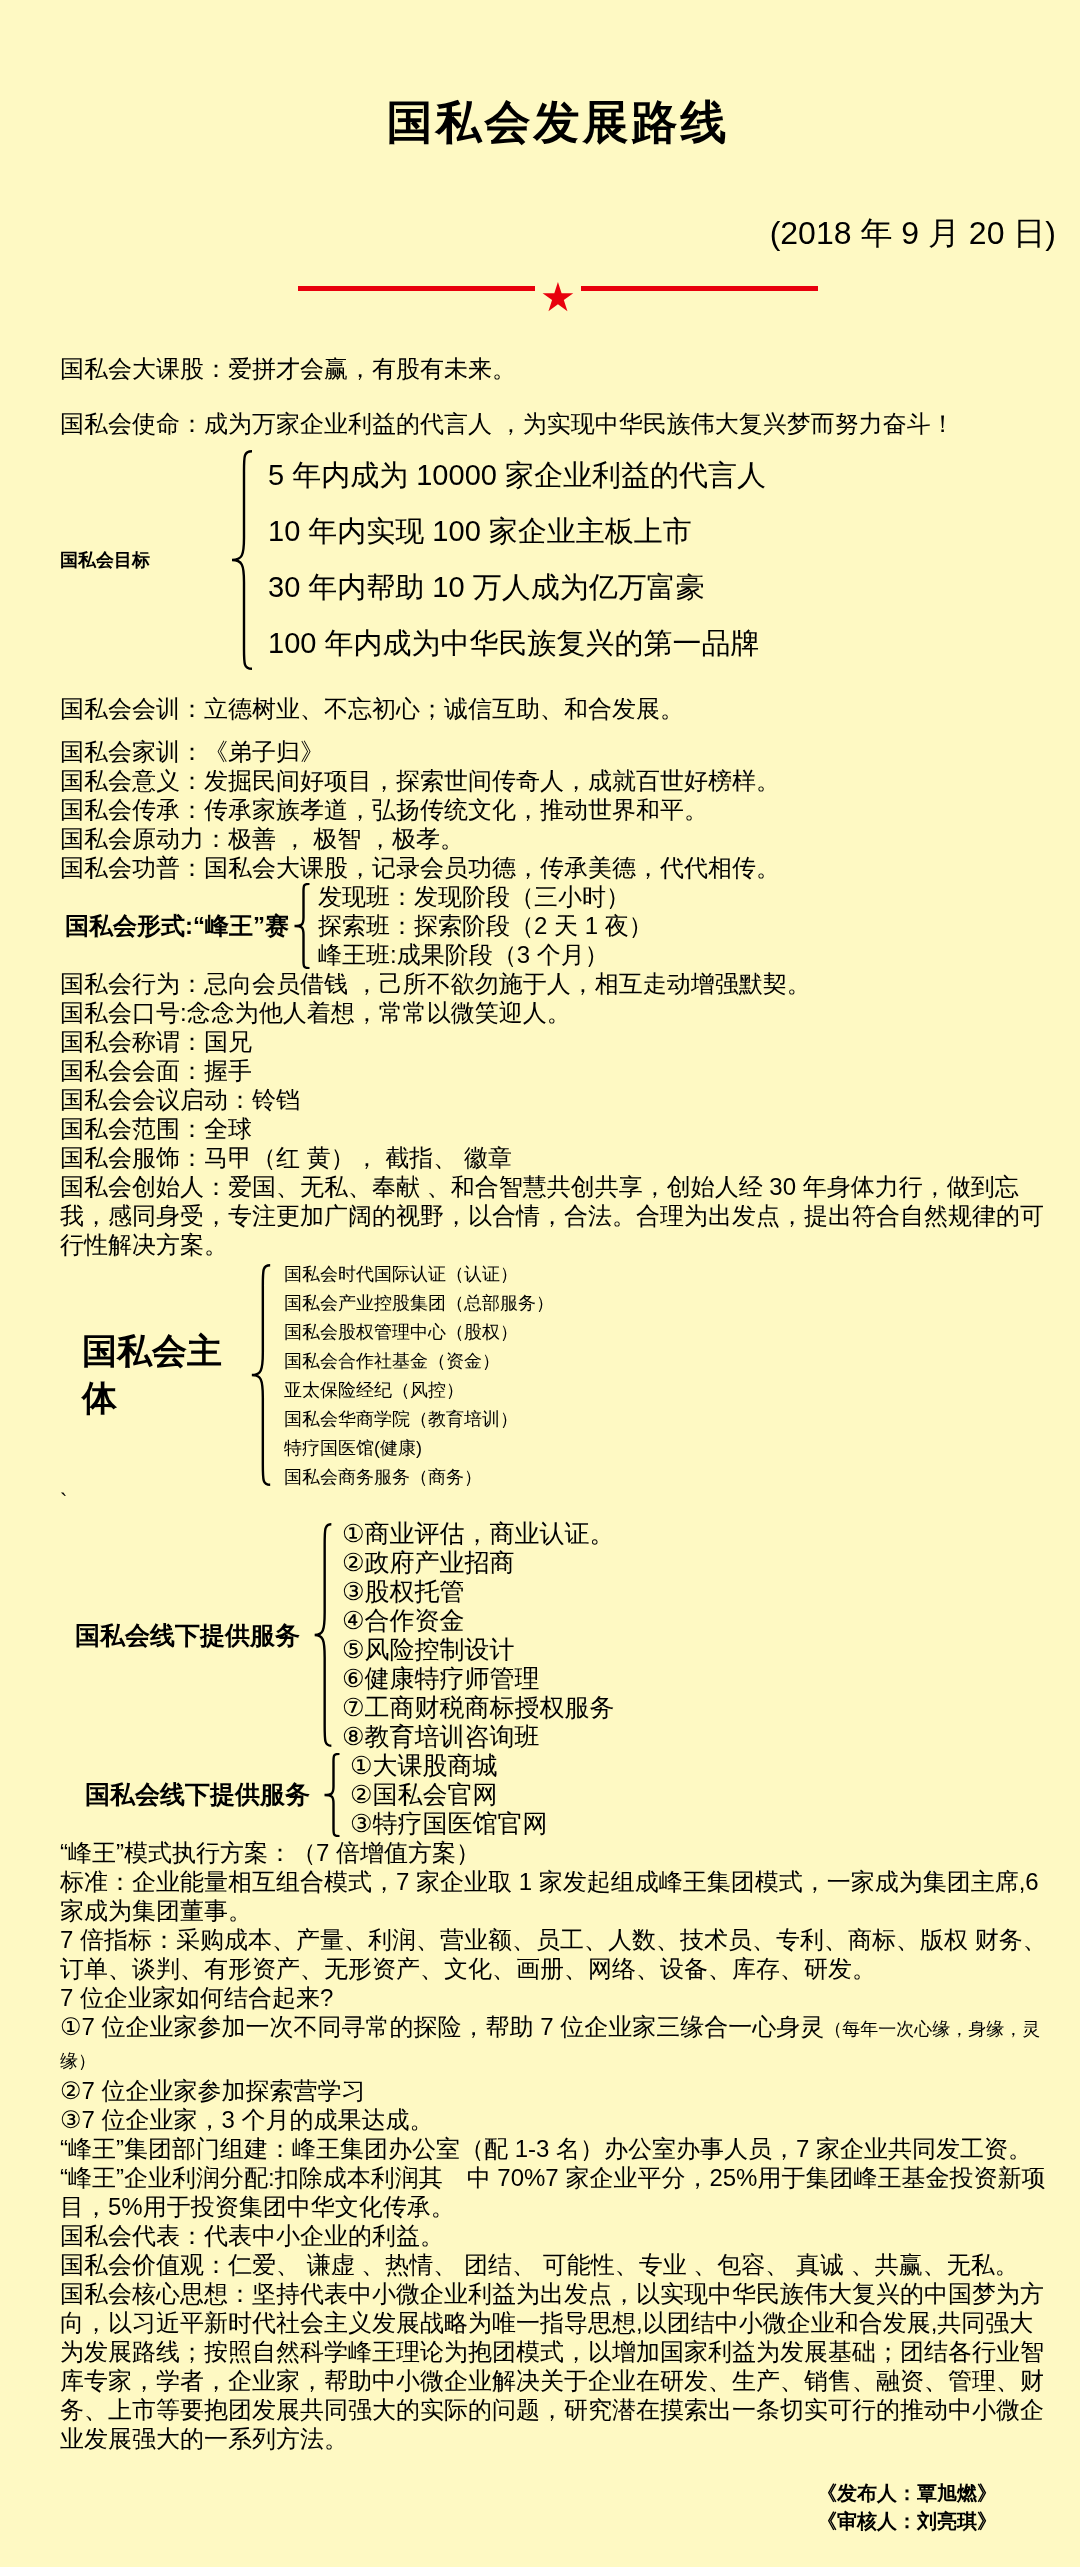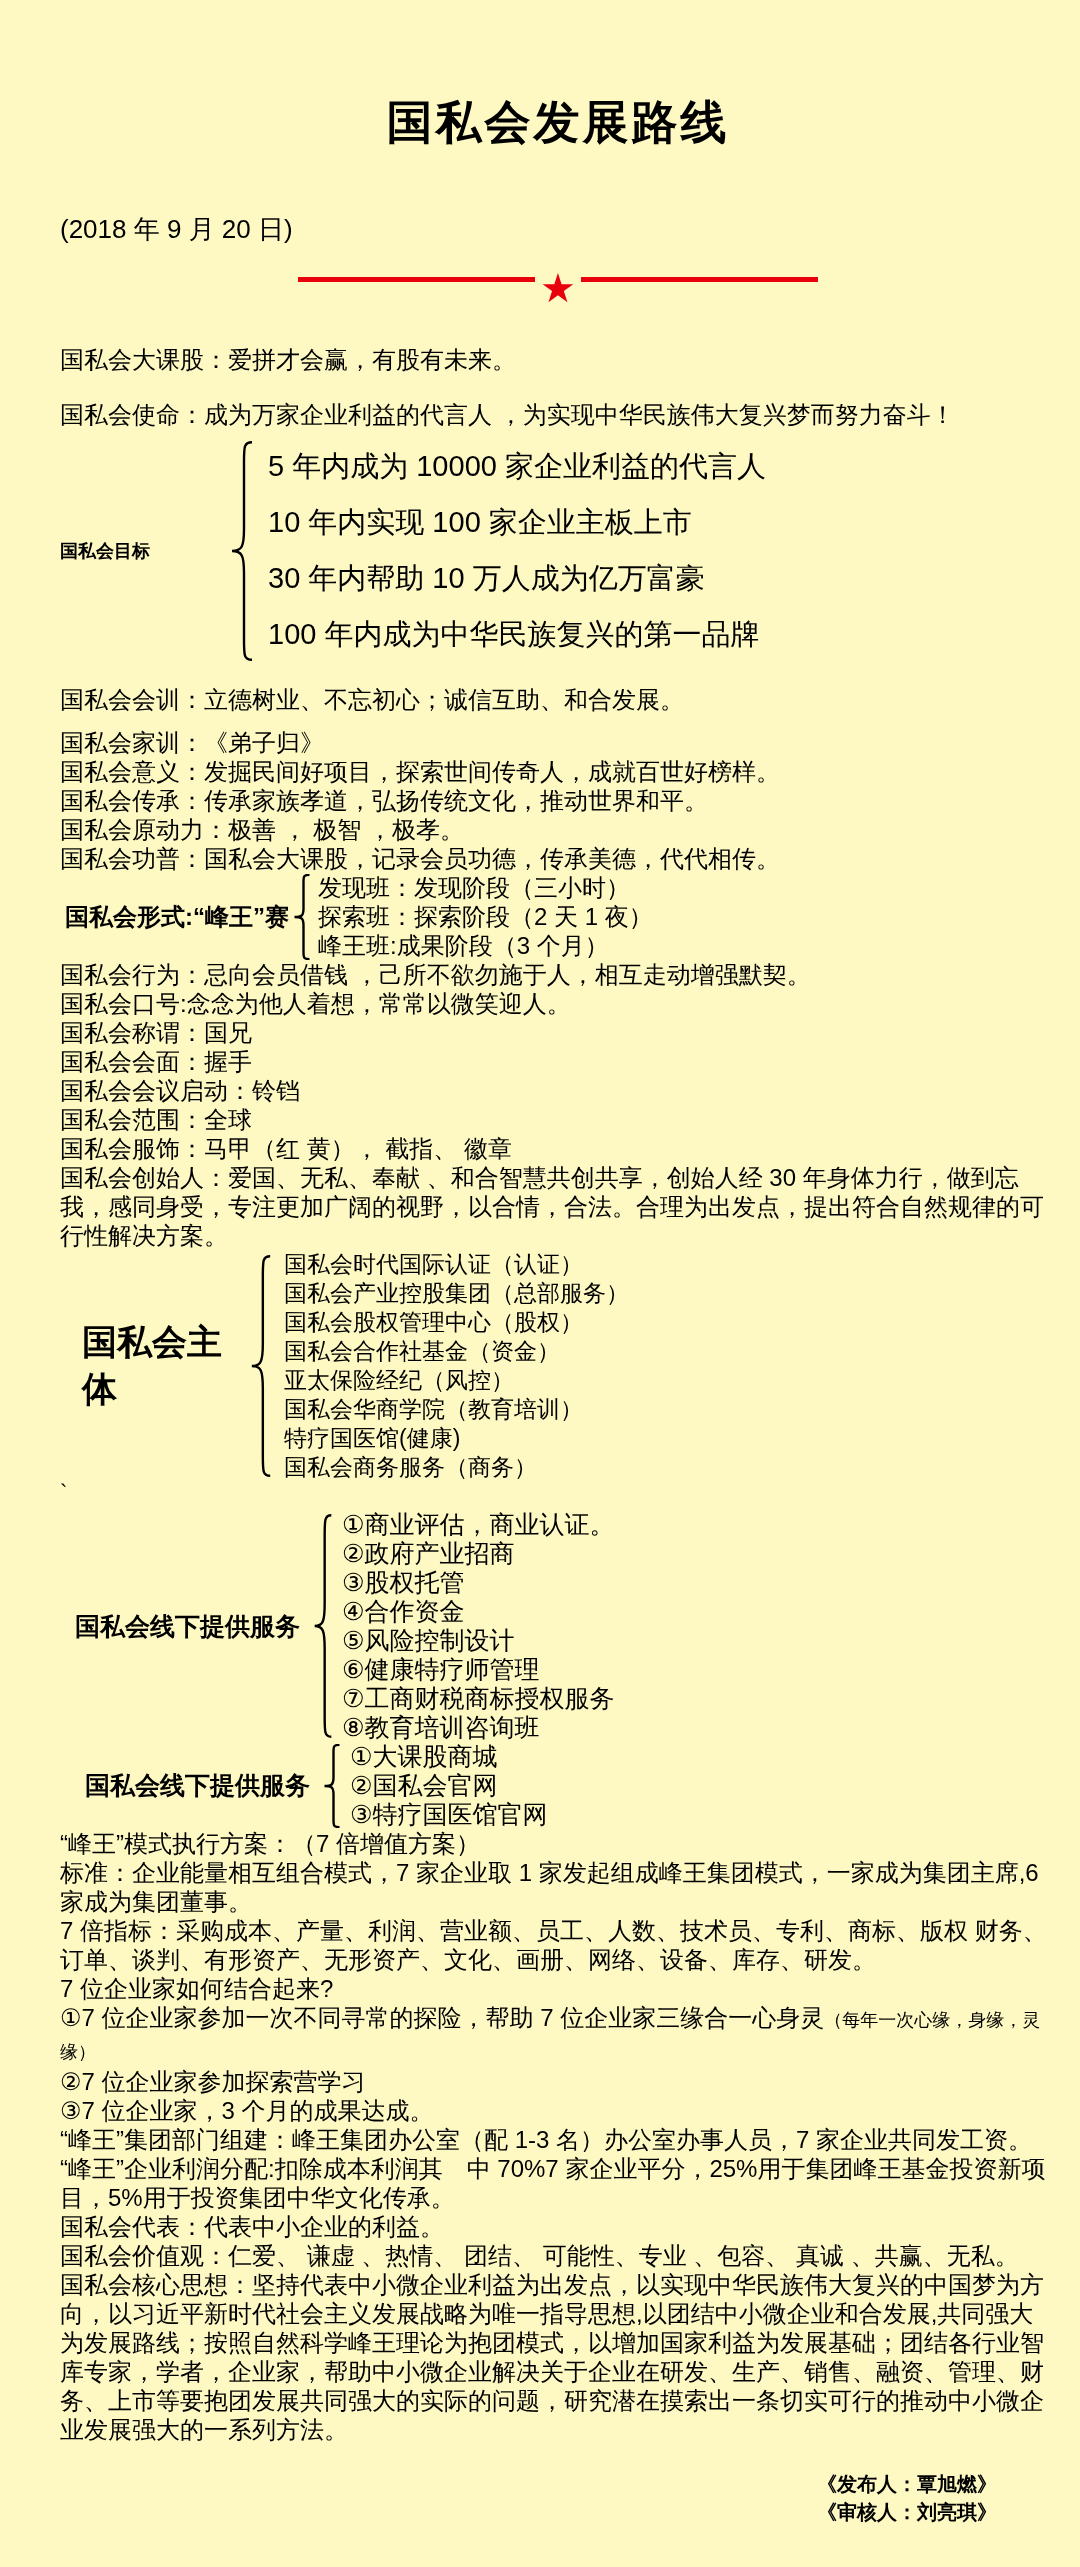--- a/index.html
+++ b/index.html
@@ -3,21 +3,21 @@
 <meta charset="utf-8">
 <style>
   :root{ --red:#e8000d; }
   html,body{margin:0;padding:0;background:#ffffff;}
   .page{
     width:1080px;height:2567px;margin:0 auto;background:#fef9c3;color:#000;
     font-family:"Liberation Sans","DejaVu Sans",sans-serif;
     box-sizing:border-box;padding:92px 24px 0 60px;overflow:hidden;position:relative;
   }
   .title{font-size:46px;font-weight:bold;text-align:center;margin:0;letter-spacing:3px;}
-  .date-line{text-align:left;font-size:26px;margin-top:58px;}
+  .date-line{text-align:right;font-size:32px;margin-top:58px;}
   .divider{display:flex;align-items:center;justify-content:center;margin-top:12px;height:40px;}
   .divider .seg{width:237px;height:5px;background:var(--red);}
   .divider .star{color:var(--red);font-size:40px;line-height:20px;margin:0 5px;position:relative;top:9px;}
   .line{font-size:24px;line-height:29px;margin:0;}
   .line b{font-weight:normal;}
   .small{font-size:18px;}
   .mt48{margin-top:46px;} .mt26{margin-top:26px;} .mt24{margin-top:22px;}
   .mt14{margin-top:14px;} .mt8{margin-top:8px;}
   .group{display:flex;align-items:center;}
   .brace{flex:none;}
@@ -30,21 +30,21 @@
   .goals .gitem{font-size:29px;height:56px;display:flex;align-items:center;}
   
   .format .glabel{flex:none;width:228px;margin-left:5px;font-size:24px;font-weight:bold;}
   .format .brace{width:18px;height:86px;}
   .format .gitems{margin-left:7px;}
   .format .gitem{font-size:24px;height:29px;display:flex;align-items:center;}
   
   .mainbody .glabel{flex:none;width:168px;margin-left:22px;font-size:35px;font-weight:bold;}
   .mainbody .brace{width:22px;height:224px;}
   .mainbody .gitems{margin-left:12px;}
-  .mainbody .gitem{font-size:23px;height:29px;display:flex;align-items:center;}
+  .mainbody .gitem{font-size:18px;height:29px;display:flex;align-items:center;}
   
   .offline .glabel{flex:none;width:238px;margin-left:15px;font-size:25px;font-weight:bold;}
   .offline .brace{width:20px;height:226px;}
   .offline .gitems{margin-left:9px;}
   .offline .gitem{font-size:25px;height:29px;display:flex;align-items:center;}
   .online .glabel{flex:none;width:238px;margin-left:25px;font-size:25px;font-weight:bold;}
   .online .brace{width:18px;height:84px;}
   .online .gitems{margin-left:9px;}
   .online .gitem{font-size:25px;height:29px;display:flex;align-items:center;}
   .stray{font-size:22px;line-height:18px;margin:2px 0 0 0;}

